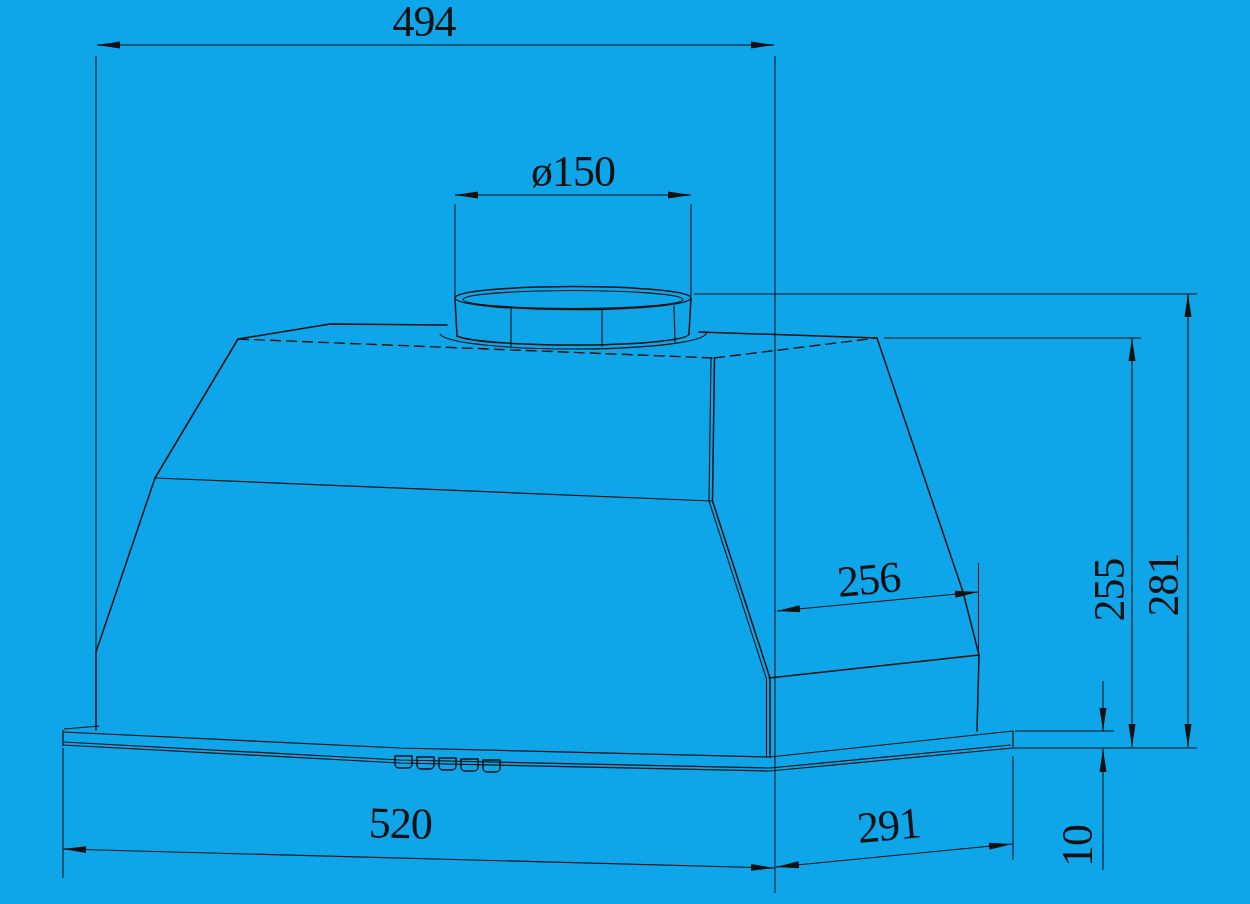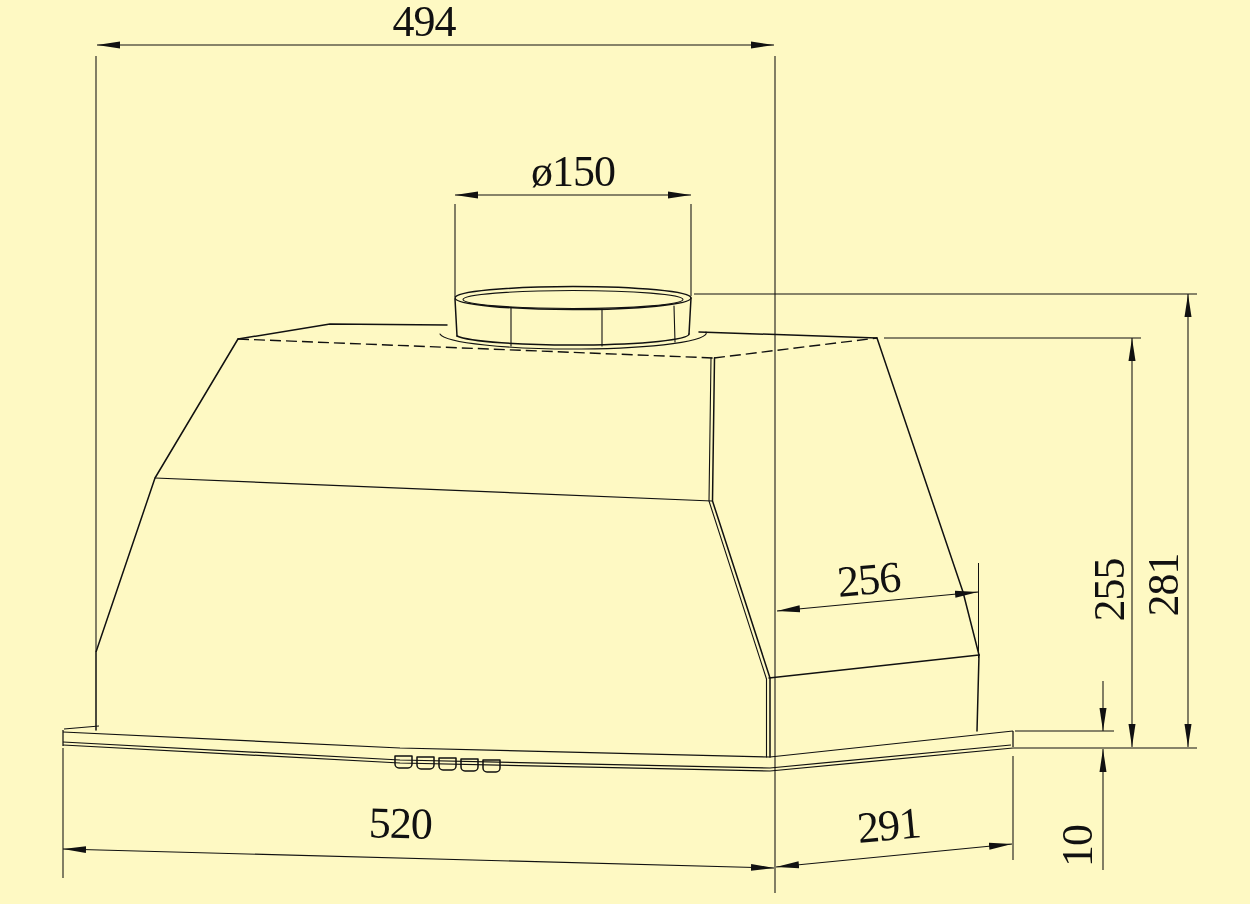--- a/index.html
+++ b/index.html
@@ -5,21 +5,21 @@
   html, body {
     margin: 0;
     padding: 0;
     background: #ffffff;
     font-family: "Liberation Serif", serif;
   }
   .canvas {
     position: relative;
     width: 1250px;
     height: 904px;
-    background: #fef9c3;
+    background: #0ea5e9;
     overflow: hidden;
   }
   svg { display: block; }
   .outline    { fill: none; stroke-width: 1.5; stroke-linejoin: round; stroke-linecap: round; }
   .outline2   { fill: none; stroke-width: 1.1; stroke-linejoin: round; stroke-linecap: round; }
   .dashedge   { fill: none; stroke-width: 1.4; stroke-dasharray: 11 5; stroke-linecap: butt; }
   .dim        { fill: none; stroke-width: 1.05; stroke-linecap: butt; }
   .plateline  { fill: none; stroke-width: 1.25; stroke-linejoin: round; }
   .btn        { fill: none; stroke-width: 1.5; stroke-linejoin: round; }
   .dimtext {

